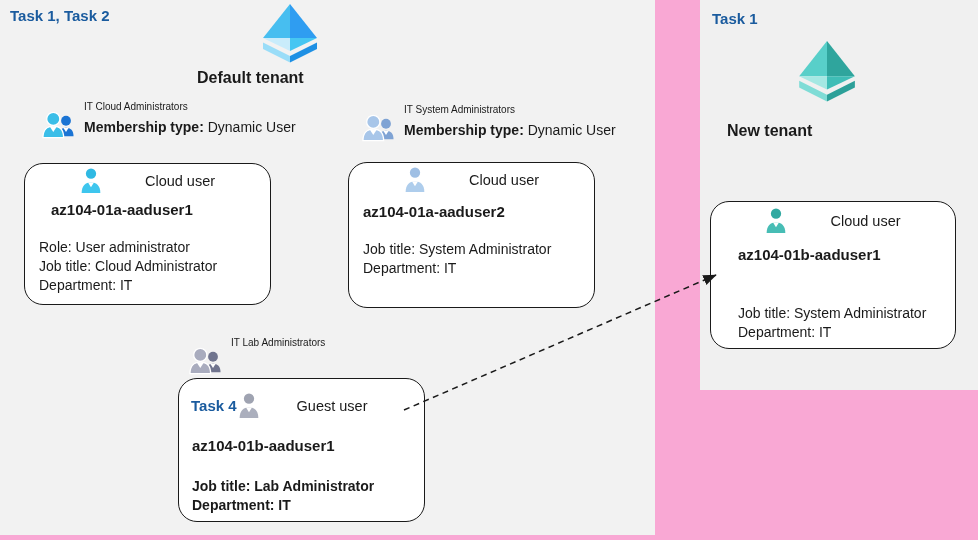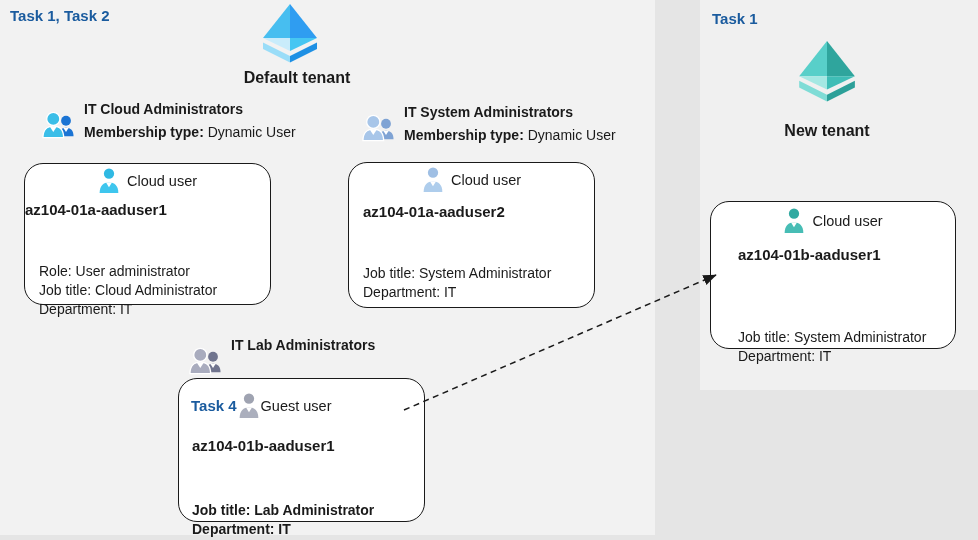--- a/index.html
+++ b/index.html
@@ -1,65 +1,65 @@
 <!DOCTYPE html>
 <html><head>
 <meta charset="utf-8">
 <style>
   html,body{margin:0;padding:0;background:#ffffff;}
   .stage{
     position:relative;width:978px;height:540px;overflow:hidden;
-    font-family:"Liberation Sans",sans-serif;color:#1a1a1a;background:#e5e5e5;
+    font-family:"Liberation Sans",sans-serif;color:#1a1a1a;background:#f9a8d4;
   }
   .panel{position:absolute;}
   .panel-left{left:0;top:0;width:655px;height:535px;background:#f2f2f2;}
   .panel-right{left:700px;top:0;width:278px;height:390px;background:#f0f0f0;}
 
   .tlabel{position:absolute;color:#1a5b9e;font-weight:700;font-size:15px;}
   .task12{left:10px;top:7px;}
   .task3{left:712px;top:10px;}
 
   .tenant-icon{position:absolute;}
   .ti-blue{left:258px;top:3px;}
   .ti-teal{left:794px;top:40px;}
-  .tenant-title{position:absolute;text-align:center;font-weight:700;font-size:16px;width:200px;}
+  .tenant-title{position:absolute;font-weight:700;font-size:16px;width:200px;}
   .tt-default{left:197px;top:69px;}
   .tt-new1{left:727px;top:122px;}
   .tt-new2{left:727px;top:149px;}
 
   .group{position:absolute;display:flex;gap:10px;}
   .group svg{margin-top:9px;flex:0 0 auto;}
   .g1{left:42px;top:101px;}
   .g2{left:362px;top:104px;}
   .g3{left:189px;top:329px;margin-top:8px;}
-  .gtitle{font-weight:700;font-size:14px;margin-bottom:7px;white-space:nowrap;}
+  .gtitle{font-weight:400;font-size:10px;margin-bottom:7px;white-space:nowrap;}
   .gmember{font-size:14px;white-space:nowrap;}
   .b{font-weight:700;}
 
   .card{position:absolute;background:#ffffff;border:1.5px solid #1a1a1a;border-radius:19px;}
   .c1{left:24px;top:163px;width:245px;height:140px;}
   .c2{left:348px;top:162px;width:245px;height:144px;}
   .c3{left:178px;top:378px;width:245px;height:142px;}
   .c4{left:710px;top:201px;width:244px;height:146px;}
 
   .chdr{position:absolute;left:0;right:0;display:flex;align-items:center;justify-content:center;gap:7px;}
   .c1 .chdr{top:3px;}
   .c2 .chdr{top:3px;}
   .c3 .chdr{top:13px;left:12px;right:auto;justify-content:flex-end;gap:1px;}
   .c4 .chdr{top:5px;}
-  .type-label{font-size:14.5px;white-space:nowrap;}
+  .type-label{font-size:14.5px;white-space:nowrap;margin-left:36px;}
   .chdr .tlabel-inline{position:static;color:#1a5b9e;font-weight:700;font-size:15px;white-space:nowrap;}
 
   .uname{position:absolute;font-weight:700;font-size:15px;white-space:nowrap;}
-  .c1 .uname{top:37px;left:0;}
+  .c1 .uname{top:37px;left:26px;}
   .c2 .uname{top:40px;left:14px;}
   .c3 .uname{top:58px;left:13px;}
   .c4 .uname{top:44px;left:27px;}
 
-  .fields{position:absolute;margin-top:24px;}
+  .fields{position:absolute;}
   .c1 .fields{top:74px;left:14px;}
   .c2 .fields{top:77px;left:14px;}
   .c3 .fields{top:98px;left:13px;font-weight:bold;}
   .c4 .fields{top:102px;left:27px;}
   .field{font-size:14px;line-height:19px;white-space:nowrap;}
 
   .arrow-svg{position:absolute;left:0;top:0;pointer-events:none;}
 </style>
 </head>
 <body>

